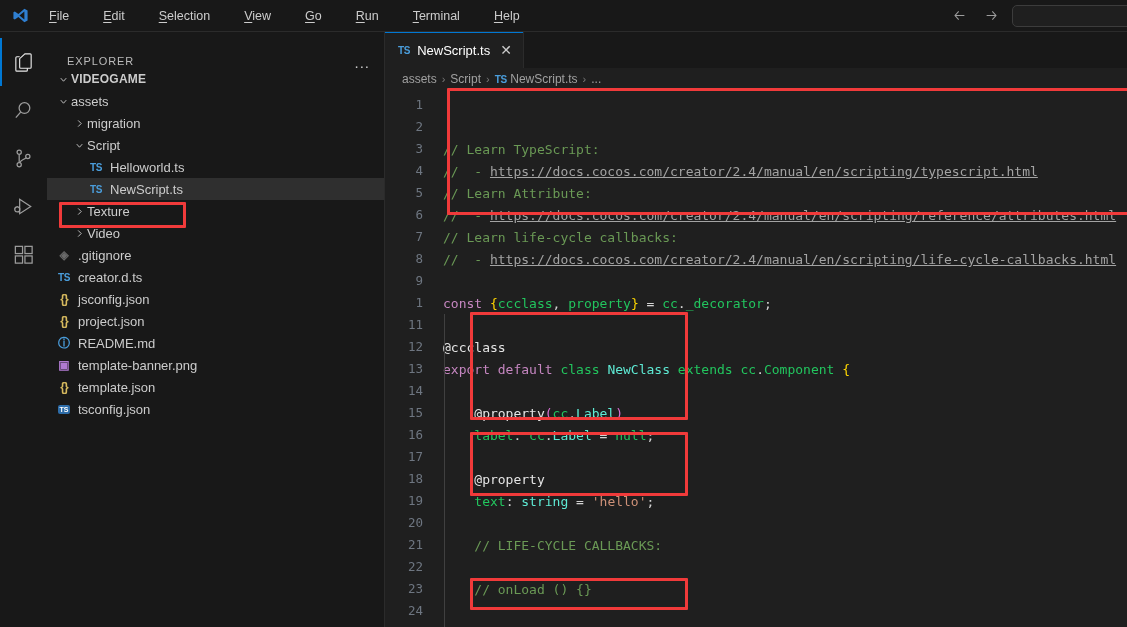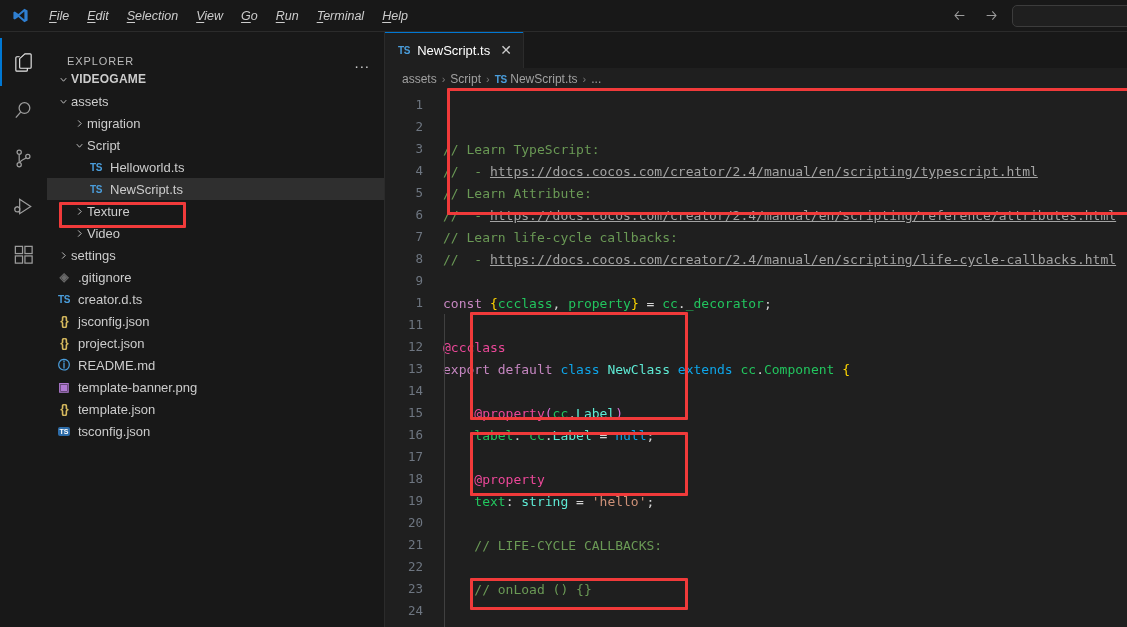--- a/index.html
+++ b/index.html
@@ -11,21 +11,21 @@
   }
   .app { position:relative; width:1127px; height:627px; display:flex; flex-direction:column; }
 
   
   .titlebar {
     height:32px; flex:0 0 32px; background:#181818;
     display:flex; align-items:center; position:relative;
     border-bottom:1px solid #2b2b2b;
   }
   .vslogo { width:40px; display:flex; align-items:center; justify-content:center; }
-  .menu { display:flex; align-items:flex-end; gap:0px;font-style:italic; }
+  .menu { display:flex; align-items:flex-end; gap:16px; }
   .menu-item {
     font-size:12.5px; color:#cccccc; padding:4px 9px; white-space:nowrap; cursor:default;
   }
   .menu-item u { text-decoration:underline; text-underline-offset:2px; }
   .titleright {
     position:absolute; right:0px; top:0; height:32px;
     display:flex; align-items:center; gap:10px; padding-right:0px;
   }
   .navarrow { color:#9d9d9d; font-size:15px; width:22px; text-align:center; cursor:default; }
   .navarrow.back { color:#8a8a8a; }
@@ -124,24 +124,24 @@
 
   
   .indent-guide {
     position:absolute; left:4px; top:224px; width:1px; height:350px; background:#404040;
   }
 
   
   .c-comment { color:#6a9955; }
   .c-link { color:#a3a3a3; text-decoration:underline; }
   .c-kw { color:#c586c0; }
-  .c-kw2 { color:#0ea5e9;text-align:right; }
+  .c-kw2 { color:#22c55e;text-align:right; }
   .c-type { color:#5eead4; }
   .c-var { color:#22c55e; }
-  .c-fn { color:#ec4899;text-align:center; }
+  .c-fn { color:#e5e5e5;text-align:center; }
   .c-str { color:#ce9178; }
   .c-op { color:#d4d4d4; }
   .c-brace-y { color:#ffd700; }
   .c-brace-p { color:#da70d6; }
   .c-brace-b { color:#179fff; }
 
   
   .redbox {
     position:absolute; border:3px solid #f03a3a; pointer-events:none; z-index:40;
     border-radius:1px;
@@ -285,28 +285,20 @@
             </span>
             <span class="lbl">Texture</span>
           </div>
           <div class="row" style="padding-left: 24px;">
             <span class="chev">
               <svg width="11" height="11" viewBox="0 0 16 16">
                 <path d="M6 3.5 L10.5 8 L6 12.5" fill="none" stroke="#cccccc" stroke-width="1.3"></path>
               </svg>
             </span>
             <span class="lbl">Video</span>
-          </div>
-          <div class="row" style="padding-left: 8px;">
-            <span class="chev">
-              <svg width="11" height="11" viewBox="0 0 16 16">
-                <path d="M6 3.5 L10.5 8 L6 12.5" fill="none" stroke="#cccccc" stroke-width="1.3"></path>
-              </svg>
-            </span>
-            <span class="lbl">settings</span>
           </div>
           <div class="row" style="padding-left: 8px;">
             <span class="ficon">
               <span class="git-ico">◈</span>
             </span>
             <span class="lbl">.gitignore</span>
           </div>
           <div class="row" style="padding-left: 8px;">
             <span class="ficon">
               <span class="ts-ico">TS</span>

